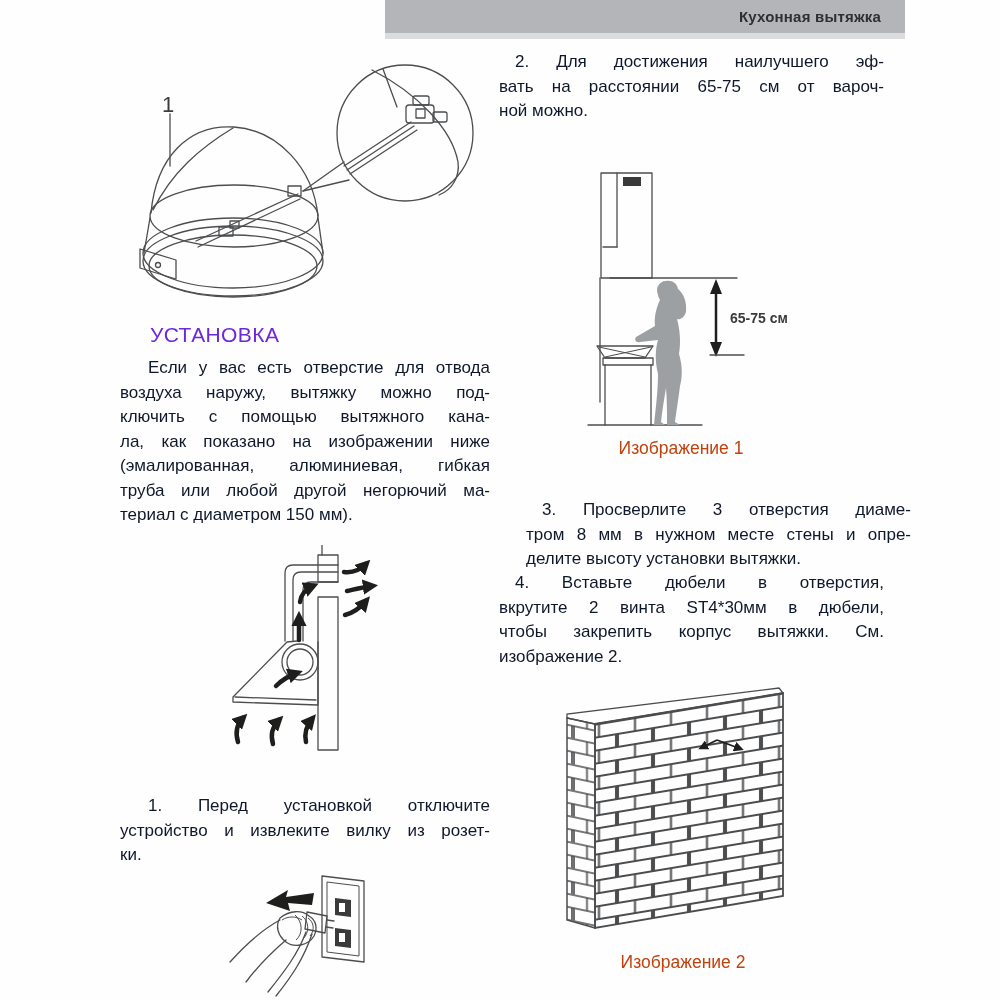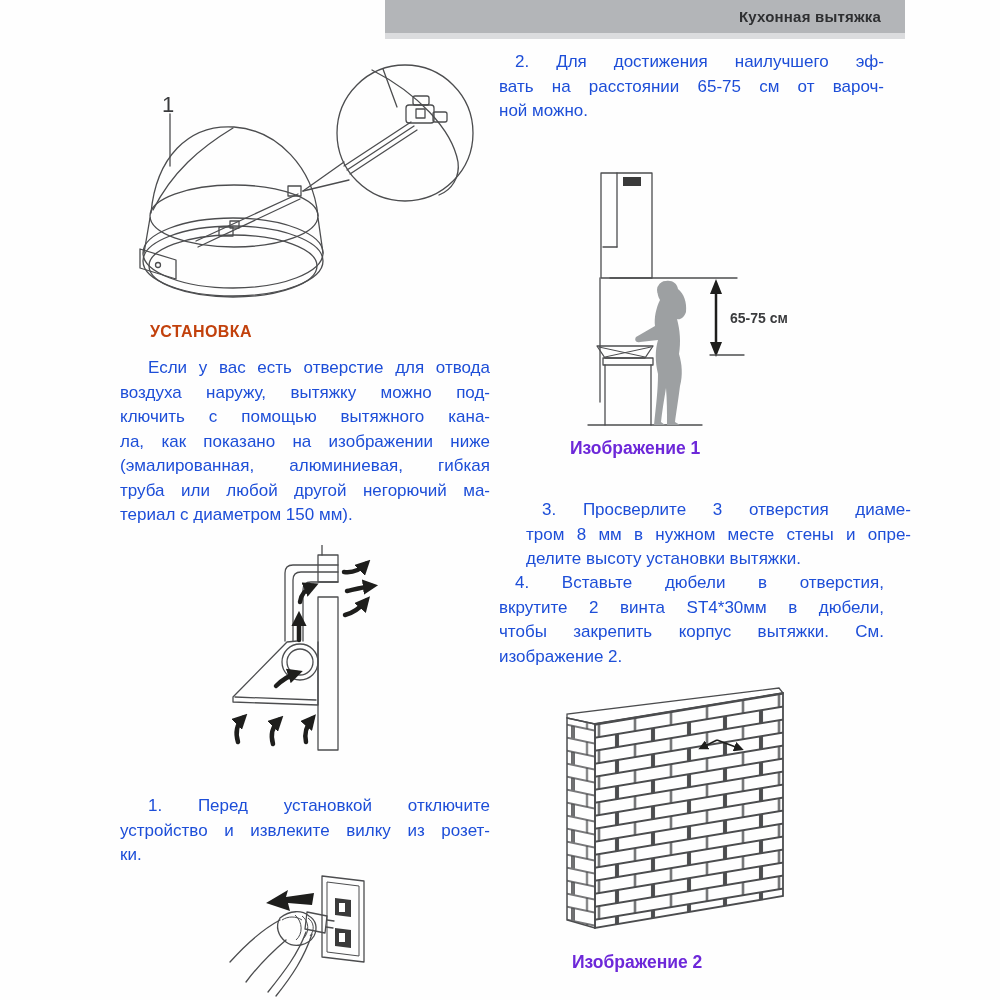--- a/index.html
+++ b/index.html
@@ -19,31 +19,32 @@
   }
   .hdr-title {
     position:absolute; right:24px; top:0; line-height:33px;
     font-size:15px; font-weight:bold; color:#2e2f31; letter-spacing:.2px;
   }
   
   .tblock { position:absolute; }
   .tline {
     font-size:17px; line-height:24.5px;
     text-align:justify; text-align-last:justify;
-    color:#1d4ed8;
+    color:#0f172a;
   }
   .tline.last { text-align-last:left; }
   .ind28 .tline.first { text-indent:28px; }
   .ind16 .tline.first { text-indent:16px; }
   .heading {
-    position:absolute; font-size:16px; font-weight:bold; letter-spacing:.4px;
-    color:#c2410c; padding-left:30px;
+    position:absolute; font-size:21px; font-weight:normal; letter-spacing:.4px;
+    color:#6d28d9; padding-left:30px;
   }
   .caption {
-    position:absolute; font-size:17.5px; font-weight:bold; color:#6d28d9;
+    position:absolute; font-size:17.5px; font-weight:normal; color:#c2410c;
+    text-align:center;
   }
   .fig { position:absolute; }
   svg .ln { stroke:#4c4d4f; stroke-width:1.3; fill:none;
             stroke-linecap:round; stroke-linejoin:round; }
   svg .lnthin { stroke:#4c4d4f; stroke-width:1; fill:none; }
   svg .blk { stroke:#1e1e1c; fill:none; stroke-linecap:round; }
   svg .fillblk { fill:#1e1e1c; stroke:none; }
   svg text.figlabel { font-family:"Liberation Sans", sans-serif; fill:#3a3b3d; }
 </style>
 </head>

